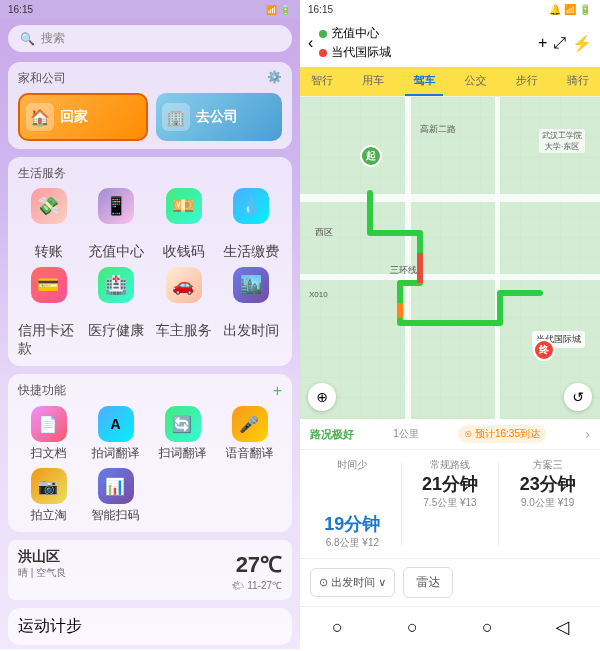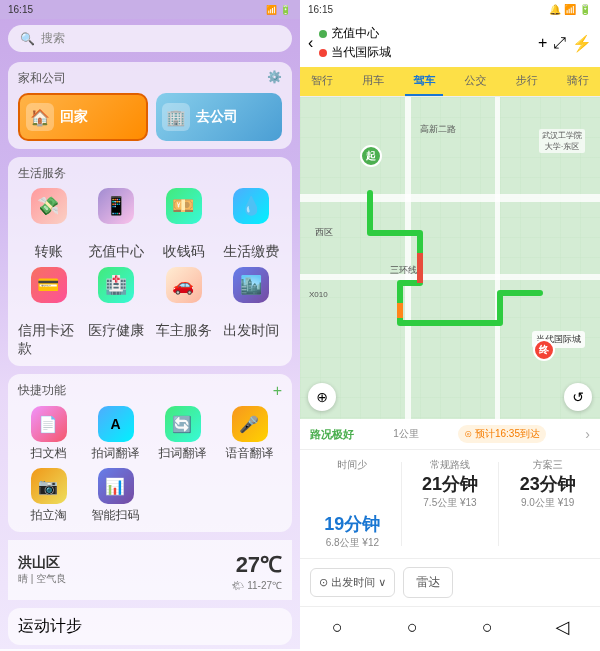--- a/index.html
+++ b/index.html
@@ -166,25 +166,25 @@
     .qi-photo { background: linear-gradient(135deg, #4facfe, #00f2fe); }
     .qi-trans { background: linear-gradient(135deg, #43e97b, #38f9d7); }
     .qi-voice { background: linear-gradient(135deg, #f7971e, #ffd200); }
     .qi-taobao { background: linear-gradient(135deg, #f09819, #edde5d); }
     .qi-smart { background: linear-gradient(135deg, #667eea, #764ba2); }
 
     .quick-label { font-size: 12px; color: #444; }
 
     .weather-section {
       background: rgba(255,255,255,0.65);
-      border-radius: 0;
+      border-radius: 8px;
       margin: 4px 8px;
       padding: 8px 10px;
       display: flex;
-      align-items: center;
+      align-items: flex-start;
       justify-content: space-between;
     }
 
     .weather-left .city { font-size: 14px; font-weight: bold; color: #333; }
     .weather-left .condition { font-size: 10px; color: #777; }
     .weather-right { text-align: right; }
     .weather-temp { font-size: 22px; font-weight: bold; color: #333; }
     .weather-range { font-size: 10px; color: #777; display: flex; align-items: center; gap: 3px; }
 
     .steps-section {

